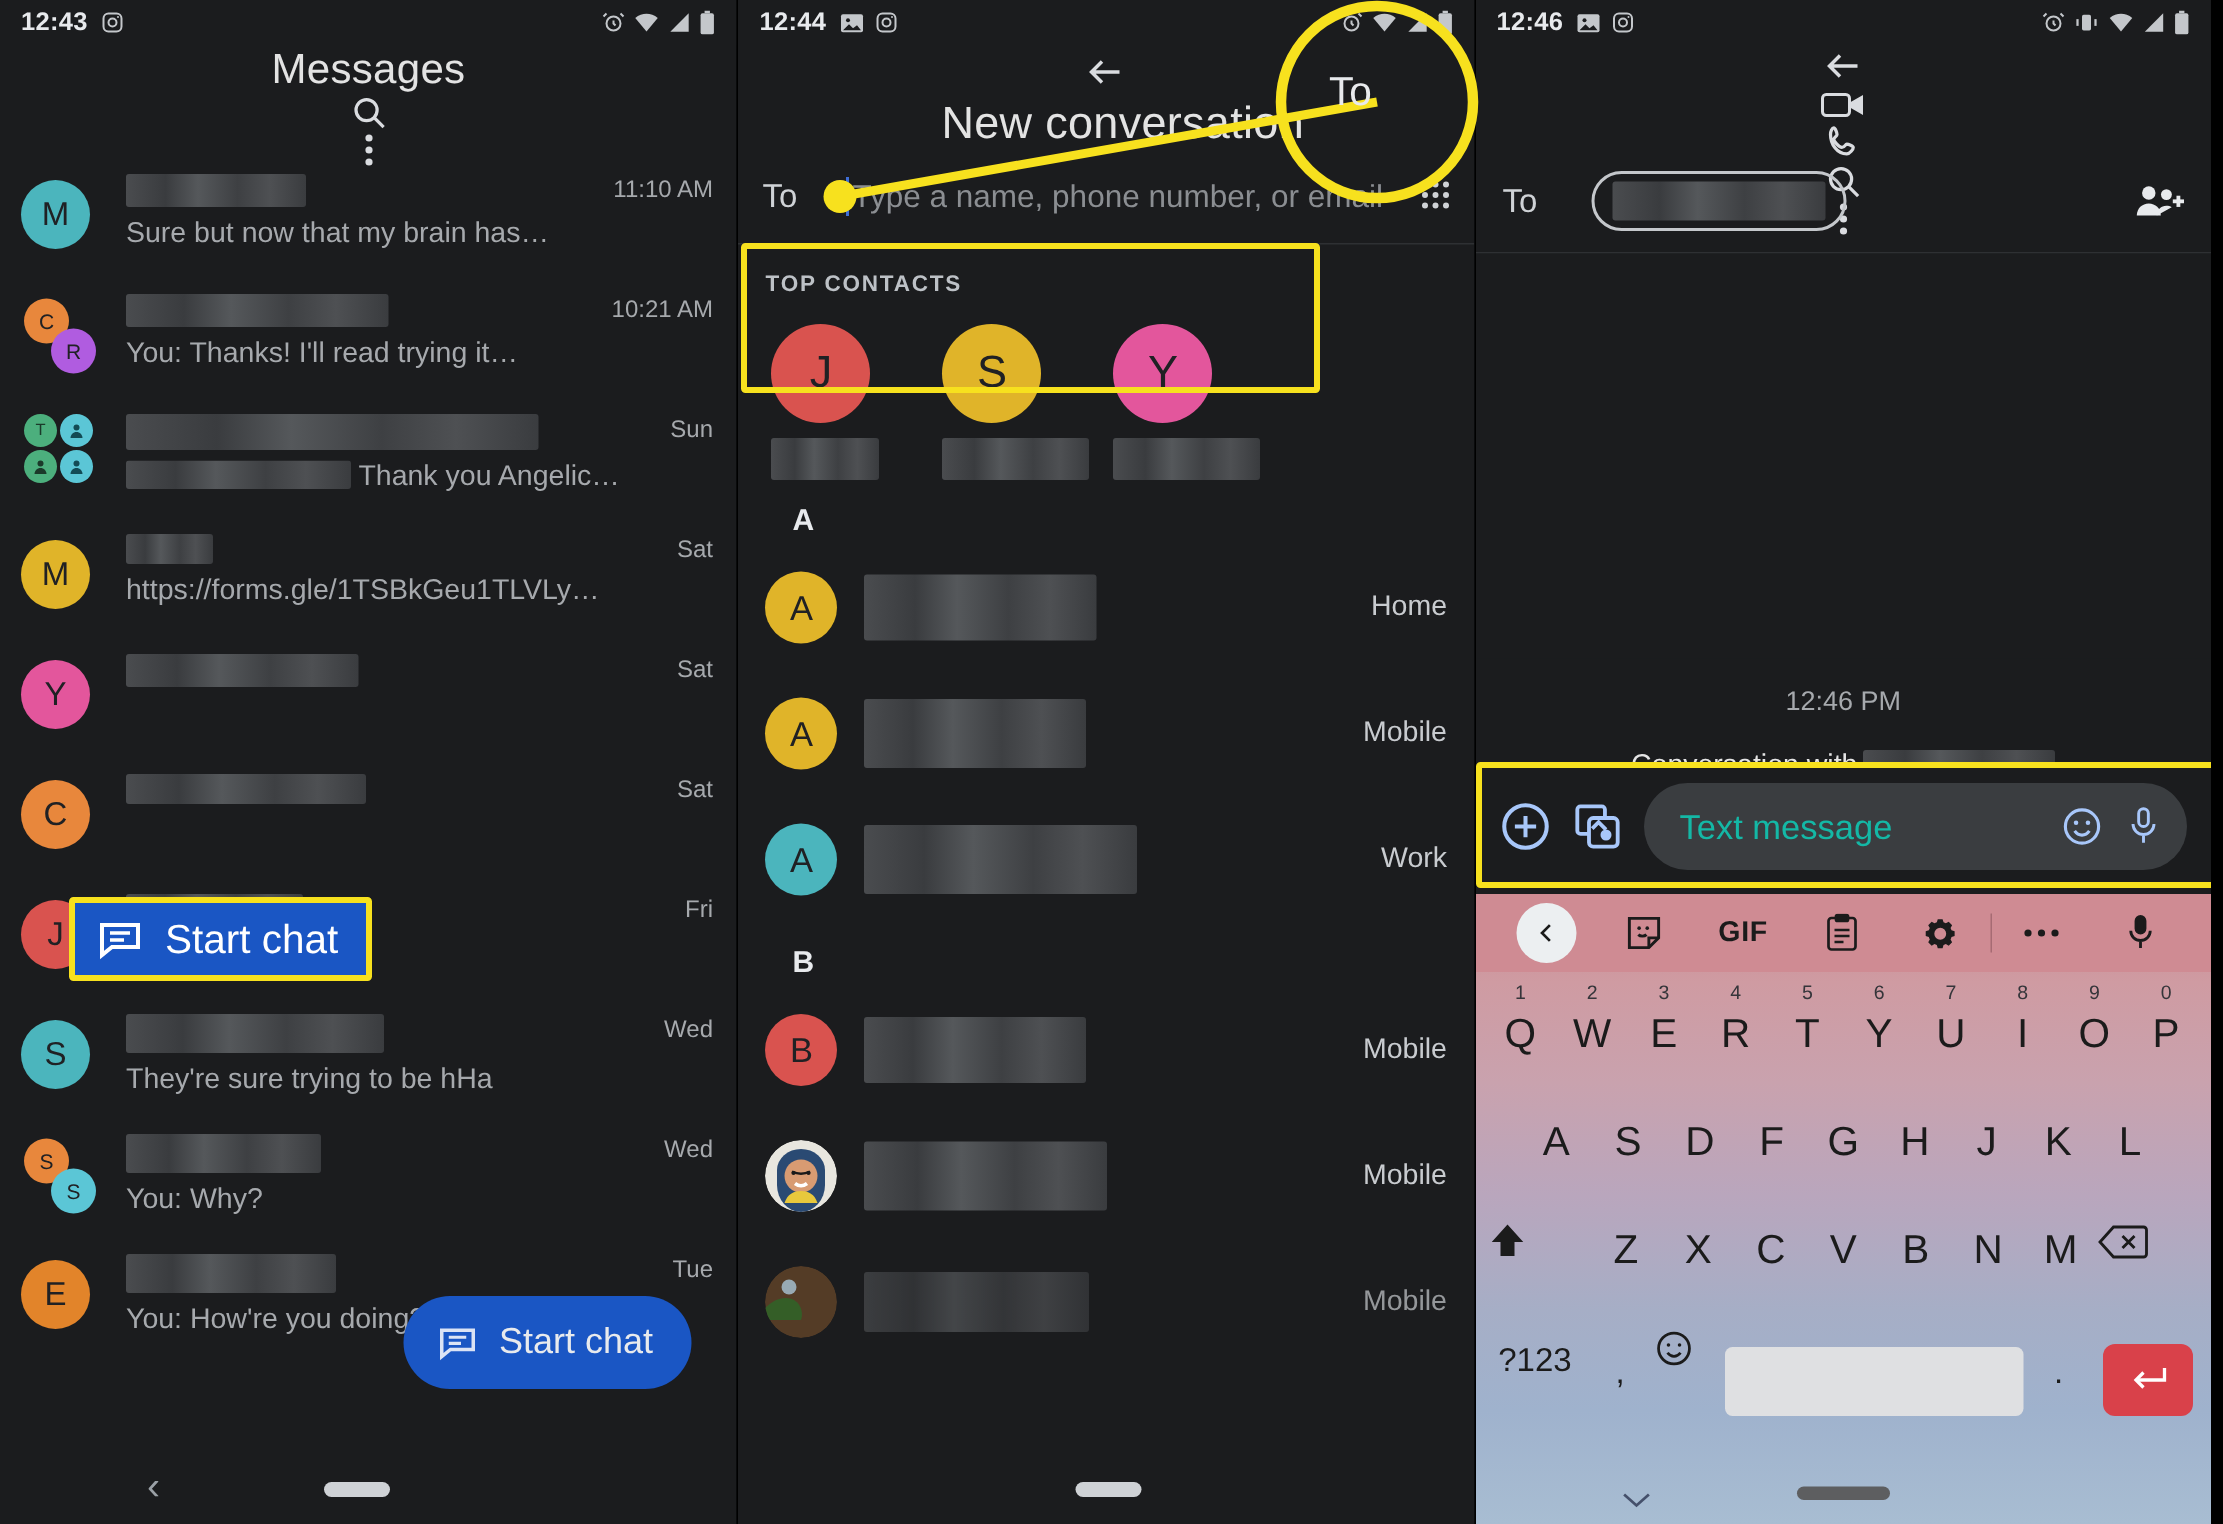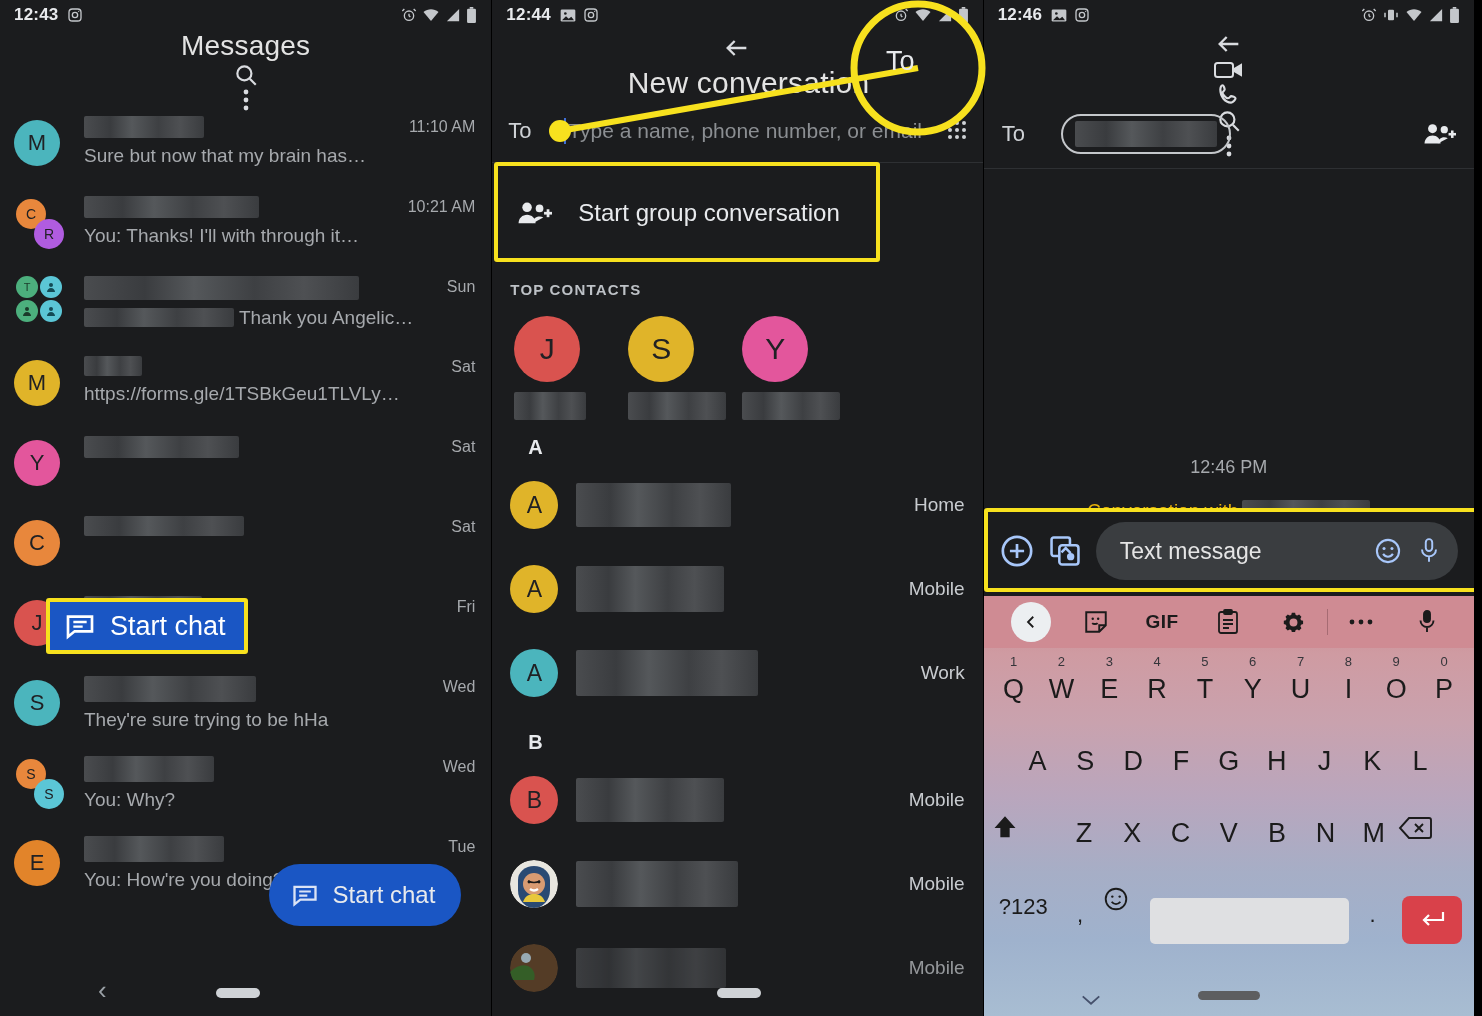--- a/index.html
+++ b/index.html
@@ -81,27 +81,27 @@
   .contactrow .av { width: 48px; height: 48px; font-size: 23px; margin-top: 0; }
   .contact-name { flex: 1; padding-left: 18px; }
   .ctype { color: #c8cbcf; font-size: 19px; }
   .photo-av { width: 48px; height: 48px; border-radius: 50%; overflow: hidden; flex: 0 0 auto; position: relative; }
 
   
   .to-chip-row { display: flex; align-items: center; height: 68px; padding: 0 18px; color: #cfd2d6; font-size: 22px; }
   .chip { margin-left: 36px; border: 2px solid #c4c7cb; border-radius: 20px; height: 40px; width: 170px; display:flex; align-items:center; padding: 0 12px; }
   .thread { background: #1b1c1e; }
   .day-ts { text-align: center; color: #a6a9ad; font-size: 18px; padding-top: 18px; }
-  .conv-with { text-align: center; color: #eab308; font-size: 19px; padding-top: 22px; display: flex; align-items: center; justify-content: center; gap: 4px; }
+  .conv-with { text-align: center; color: #e5e5e5; font-size: 19px; padding-top: 22px; display: flex; align-items: center; justify-content: center; gap: 4px; }
   .composer { display: flex; align-items: center; gap: 14px; padding: 10px 16px; background: #1b1c1e; }
   .msgbox {
     flex: 1; height: 58px; border-radius: 30px; background: #3a3d40;
     display: flex; align-items: center; padding: 0 16px 0 24px; gap: 14px;
   }
-  .msgbox .ph { flex: 1; color: #e5e5e5; font-size: 23px; }
+  .msgbox .ph { flex: 1; color: #14b8a6; font-size: 23px; }
 
   
   .kb { position: absolute; left: 0; right: 0; bottom: 0; height: 420px;
         background: linear-gradient(180deg,#c98b92 0%,#cf9ba2 14%,#c9a2ae 30%,#b9a6bd 48%,#a6aec6 66%,#9fb2cd 82%,#a8bdd2 100%); }
   .kb-toolbar { height: 52px; display: flex; align-items: center; padding: 0 14px; gap: 0; background: #cf8b93; }
   .kb-toolbar .k-t { flex: 1; display: flex; align-items: flex-start; justify-content: center; color: #1b1b1b; }
   .kb-rows { padding: 8px 6px 0 6px; }
   .kb-row { display: flex; justify-content: center; align-items: flex-start; }
   .key { flex: 1; text-align: center; color: #1b1b1b; font-size: 27px; position: relative; padding-top: 18px; height: 72px; }
   .key .num { position: absolute; top: -2px; left: 0; right: 0; font-size: 13px; color: #35353a; }
@@ -190,21 +190,21 @@
         <div class="ts">11:10 AM</div>
       </div>
 
       <div class="convrow">
         <div class="av-wrap">
           <div class="av av-sm" style="background:#e8873c;left:2px;top:2px">C</div>
           <div class="av av-sm" style="background:#b05ce0;left:20px;top:22px">R</div>
         </div>
         <div class="convbody">
           <span class="redact" style="width:175px;height:22px"></span>
-          <div class="snippet">You: Thanks! I'll with through it…</div>
+          <div class="snippet">You: Thanks! I'll read trying it…</div>
         </div>
         <div class="ts">10:21 AM</div>
       </div>
 
       <div class="convrow">
         <div class="av-wrap">
           <div class="av-grp" style="background:#4caf7d;left:2px;top:2px">
               <span style="font-size:11px;color:#1b3a2a">T</span>
             </div>
           <div class="av-grp" style="background:#5bc6d6;left:26px;top:2px">
@@ -408,33 +408,20 @@
             <circle cx="10" cy="10" r="2"></circle>
             <circle cx="17" cy="10" r="2"></circle>
             <circle cx="3" cy="17" r="2"></circle>
             <circle cx="10" cy="17" r="2"></circle>
             <circle cx="17" cy="17" r="2"></circle>
           </svg>
       </span>
     </div>
     <div class="divider"></div>
 
-    <div class="group-row">
-      <span>
-        <svg width="34" height="28" viewBox="0 0 30 24" fill="#e8eaed">
-          <circle cx="8" cy="7" r="4.2"></circle>
-            <path d="M0.5 21c0-4.4 3.4-7.5 7.5-7.5s7.5 3.1 7.5 7.5z"></path>
-          <circle cx="19" cy="8" r="3.4"></circle>
-            <path d="M13 21c0-3.6 2.7-6 6-6 1.3 0 2.4.3 3.3.9"></path>
-          <rect x="23" y="11" width="7" height="2.4"></rect>
-            <rect x="25.3" y="8.7" width="2.4" height="7"></rect>
-        </svg>
-      </span>
-      <span>Start group conversation</span>
-    </div>
 
     <div class="sect-hdr">TOP CONTACTS</div>
 
     <div class="topcontacts">
       <div class="tc">
         <div class="circ" style="background:#d9534f">J</div>
         <span class="redact" style="width:72px;height:28px;margin-top:10px"></span>
       </div>
       <div class="tc">
         <div class="circ" style="background:#e0b429">S</div>

